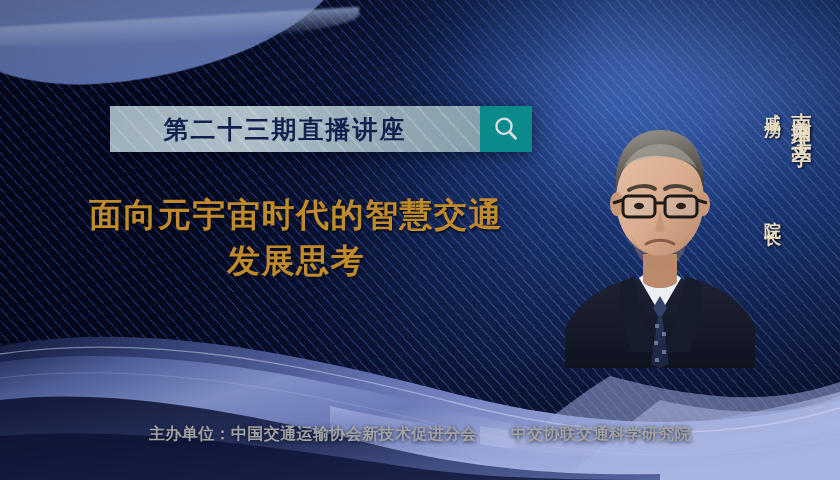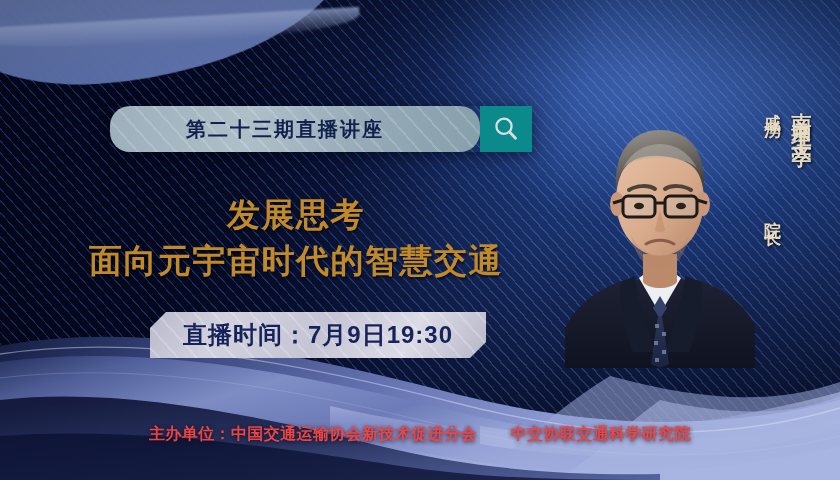--- a/index.html
+++ b/index.html
@@ -96,25 +96,24 @@
     display:flex;align-items:stretch;
     box-shadow:0 3px 14px rgba(2,5,20,.55);
   }
   .subbar-text{
     flex:1;
     display:flex;align-items:center;justify-content:center;
     background:
       repeating-linear-gradient(48deg, rgba(255,255,255,0.00) 0 6px, rgba(255,255,255,0.16) 6px 8px, rgba(255,255,255,0.00) 8px 14px),
       linear-gradient(100deg,#9cafbb 0%,#aebfc8 38%,#95a9b6 70%,#86a0ab 100%);
     color:#12204e;
-    font-size:20px;
+    font-size:25px;
     font-weight:700;
     letter-spacing:2px;
     padding-right:20px;
-    border-radius:20px;
   }
   .subbar-search{
     width:52px;
     background:#0b8a8c;
     display:flex;align-items:center;justify-content:center;
   }
   .subbar-search svg{display:block;}
 
   
   .maintitle{
@@ -164,21 +163,21 @@
     text-shadow:1px 1px 3px rgba(3,6,20,.9);
   }
   .v-univ{right:24px;top:97px;font-size:20px;}
   .v-name{right:56px;top:100px;font-size:17px;}
   .v-title{right:56px;top:208px;font-size:17px;}
 
   
   .organizers{
     position:absolute;left:0;right:0;top:424px;
     text-align:center;
-    color:#ef4444;
+    color:#a3a3a3;
     font-size:16px;
     font-weight:700;
     letter-spacing:.4px;
     text-shadow:0 1px 4px rgba(6,10,30,.85);
     white-space:nowrap;
   }
   .organizers .gap{display:inline-block;width:24px;}
 </style>
 </head>
 <body>
@@ -253,25 +252,24 @@
     <div class="subbar-text">第二十三期直播讲座</div>
     <div class="subbar-search">
       <svg width="30" height="30" viewBox="0 0 30 30" xmlns="http://www.w3.org/2000/svg">
         <circle cx="13" cy="12.2" r="7.6" fill="none" stroke="#d8dde1" stroke-width="2.3"></circle>
         <line x1="18.6" y1="18" x2="24.5" y2="24.2" stroke="#d8dde1" stroke-width="2.8" stroke-linecap="round"></line>
       </svg>
     </div>
   </div>
 
   <div class="maintitle">
+    <span class="ln">面向元宇宙时代的智慧交通</span>
     <span class="ln">发展思考</span>
-    <span class="ln">面向元宇宙时代的智慧交通</span>
-  </div>
-
-  <div class="timebar">直播时间：7月9日19:30</div>
+  </div>
+
 
   <div class="speaker">
     <svg width="190" height="272" viewBox="0 0 190 272" xmlns="http://www.w3.org/2000/svg">
       <defs>
         <linearGradient id="suitG" x1="0" y1="0" x2="0" y2="1">
           <stop offset="0%" stop-color="#1d2133"></stop>
           <stop offset="100%" stop-color="#0f1320"></stop>
         </linearGradient>
         <linearGradient id="skinG" x1="0" y1="0" x2="1" y2="1">
           <stop offset="0%" stop-color="#e7c0a4"></stop>

